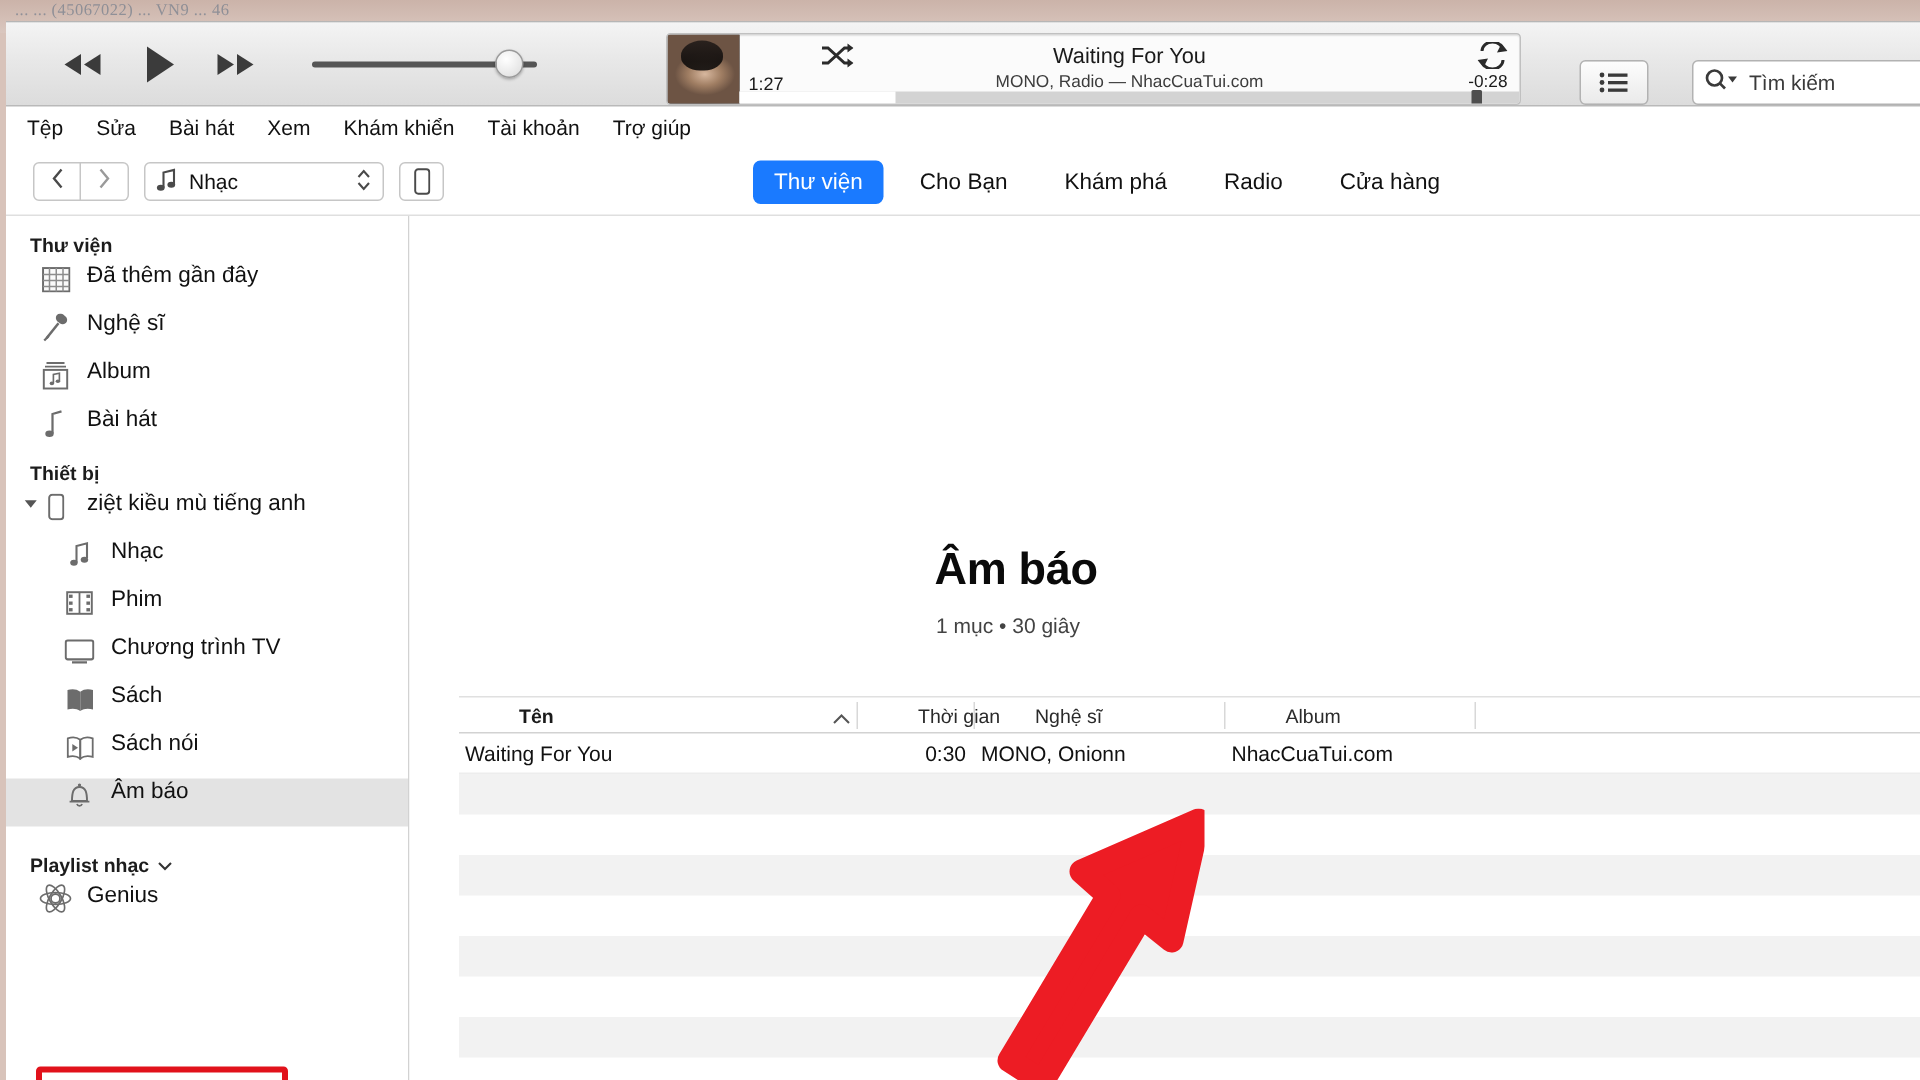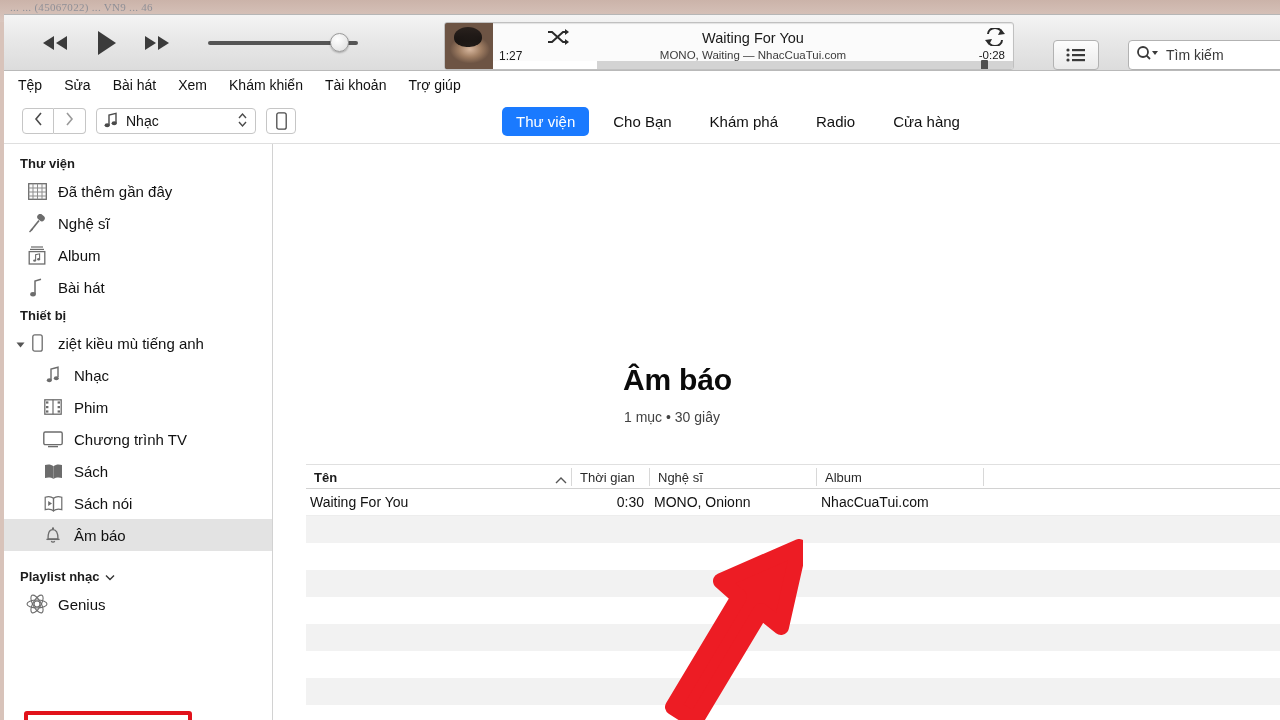--- a/index.html
+++ b/index.html
@@ -160,21 +160,21 @@
     width: 269px; flex: none; background: #fff;
     border-right: 1px solid #d2d2d2;
     padding-top: 8px; position: relative;
   }
   .sb-header {
     font-size: 13px; font-weight: bold; color: #1c1c1c;
     padding: 4px 0 4px 16px;
   }
   .sb-header.spaced { margin-top: 1px; }
   .sb-item {
-    height: 32px; display: flex; align-items: center;
+    height: 32px; display: flex; 
     padding-left: 22px; gap: 10px;
     font-size: 15px; color: #111;
   }
   .sb-item.indent { padding-left: 38px; }
   .sb-item.selected { background: #e3e3e3; }
   .sb-ic { width: 22px; height: 22px; flex: none; display: flex; align-items: center; justify-content: center; }
   #redbox {
     position: absolute; left: 20px; top: 567px;
     width: 168px; height: 33px;
     border: 4px solid #e1121b; border-radius: 3px;
@@ -198,20 +198,21 @@
   #thead {
     position: relative; height: 25px;
     border-top: 1px solid #e0e0e0; border-bottom: 1px solid #d2d2d2;
     background: #fff;
   }
   .th {
     position: absolute; top: 0; height: 24px;
     display: flex; align-items: center;
     font-size: 13px; color: #1a1a1a; font-weight: bold;
     padding-left: 8px;
+    margin-left: 32px;
   }
   .th.light { font-weight: normal; color: #2a2a2a; }
   .col-sep {
     position: absolute; top: 3px; width: 1px; height: 18px; background: #d8d8d8;
   }
   .sort-caret { position: absolute; top: 6px; }
 
   .trow {
     position: relative; height: 27px;
     display: flex; align-items: center;
@@ -259,21 +260,21 @@
     <div class="vol-wrap">
       <div class="vol-track"></div>
       <div class="vol-knob"></div>
     </div>
 
     <div id="lcd">
       <div id="artwork"></div>
 
       <div id="lcd-center">
         <div id="np-title">Waiting For You</div>
-        <div id="np-sub">MONO, Waiting — NhacCuaTui.com</div>
+        <div id="np-sub">MONO, Radio — NhacCuaTui.com</div>
 
         <div id="shuffle-ic">
           <svg width="22" height="18" viewBox="0 0 22 18">
             <path d="M1 4 H5 L16 14 H20" stroke="#2b2b2b" stroke-width="2" fill="none"></path>
             <path d="M1 14 H5 L16 4 H20" stroke="#2b2b2b" stroke-width="2" fill="none"></path>
             <polygon points="18,1 22,4 18,7" fill="#2b2b2b"></polygon>
             <polygon points="18,11 22,14 18,17" fill="#2b2b2b"></polygon>
           </svg>
         </div>
 

